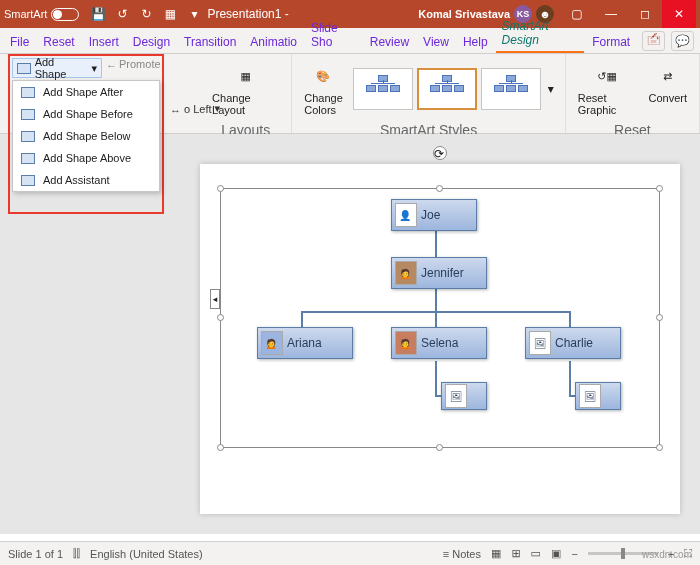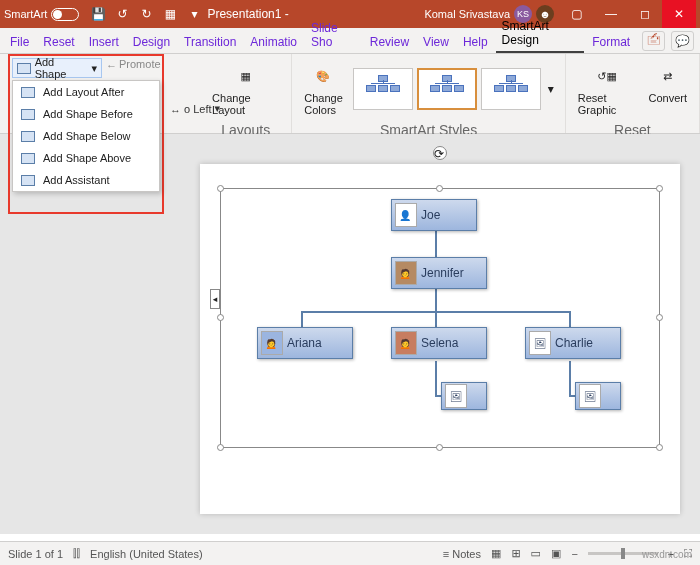--- a/index.html
+++ b/index.html
@@ -6,30 +6,30 @@
   body { margin:0; width:700px; height:565px; background:#fff; overflow:hidden; font-size:12px; color:#222; }
   
   
   .titlebar { height:28px; background:#b7472a; display:flex; align-items:center; color:#fff; padding:0 4px; gap:6px;}
   .titlebar .autosave { display:flex; align-items:center; gap:4px; font-size:11px;}
   .toggle { width:28px; height:13px; border:1px solid #fff; border-radius:7px; position:relative;}
   .toggle::after{content:"";position:absolute;width:9px;height:9px;border-radius:50%;background:#fff;top:1px;left:1px;}
   .qat { display:flex; gap:10px; margin-left:6px;}
   .qat span, .winbtns span { width:14px; height:14px; display:inline-flex; align-items:center; justify-content:center; color:#fff; cursor:default;}
   .title { flex:1; text-align:left; font-size:12px; }
-  .user { display:flex; align-items:center; gap:4px; font-size:11px;}
+  .user { display:flex; align-items:center; gap:4px; font-size:11px;font-weight:bold;}
   .avatar{width:18px;height:18px;border-radius:50%;background:#8a5a9e;display:flex;align-items:center;justify-content:center;font-size:9px;}
   .facepill{width:18px;height:18px;border-radius:50%;background:#6b3e1f;display:flex;align-items:center;justify-content:center;}
   .winbtns{display:flex; gap:0;}
   .winbtns span{width:34px;height:28px;}
   
   
   .menutabs{height:26px;background:#f3f2f1;display:flex;align-items:flex-end;border-bottom:1px solid #d0cfce;padding:0 4px;gap:2px;}
   .menutabs .tab{padding:4px 6px;font-size:12px;color:#6d28d9;cursor:default;}
-  .menutabs .tab.active{color:#000000;border-bottom:2px solid #404040;}
+  .menutabs .tab.active{color:#0f766e;border-bottom:2px solid #f97316;font-style:italic;}
   .menutabs .iconbtn{width:26px;height:20px;border:1px solid #d0cfce;margin:2px;display:flex;align-items:center;justify-content:center;color:#b7472a;border-radius:3px;}
   
   
   .ribbon{height:80px;background:#f3f2f1;border-bottom:1px solid #d0cfce;display:flex;position:relative;}
   .group{border-right:1px solid #e1dfdd;padding:4px 8px 2px;display:flex;flex-direction:column;align-items:center;justify-content:space-between;}
   .glabel{font-size:14px;color:#666;margin-top:2px;}
   .bigbtn{display:flex;flex-direction:column;align-items:center;font-size:11px;gap:2px;padding:4px;cursor:default;}
   .icon32{width:30px;height:28px;display:flex;align-items:center;justify-content:center;}
   .styles{display:flex;gap:4px;align-items:center;}
   .styleitem{width:60px;height:42px;border:1px solid #c8c6c4;background:#fff;display:flex;align-items:center;justify-content:center;position:relative;}
@@ -182,21 +182,21 @@
 <div class="highlightbox"></div>
 <div class="addshape-top">
   <span class="mini-shape"></span>
   <span>Add Shape</span>
   <span>▾</span>
 </div>
 <div class="promote">← <span>Promote</span></div>
 <div class="dropdown">
   <div class="item">
       <span class="mini-shape"></span>
-      <span>Add Layout After</span>
+      <span>Add Shape After</span>
     </div>
   <div class="item">
       <span class="mini-shape"></span>
       <span>Add Shape Before</span>
     </div>
   <div class="item">
       <span class="mini-shape"></span>
       <span>Add Shape Below</span>
     </div>
   <div class="item">

